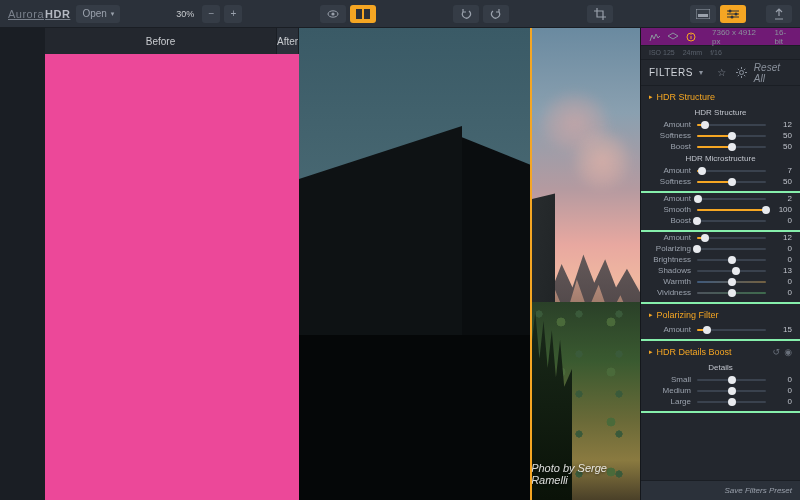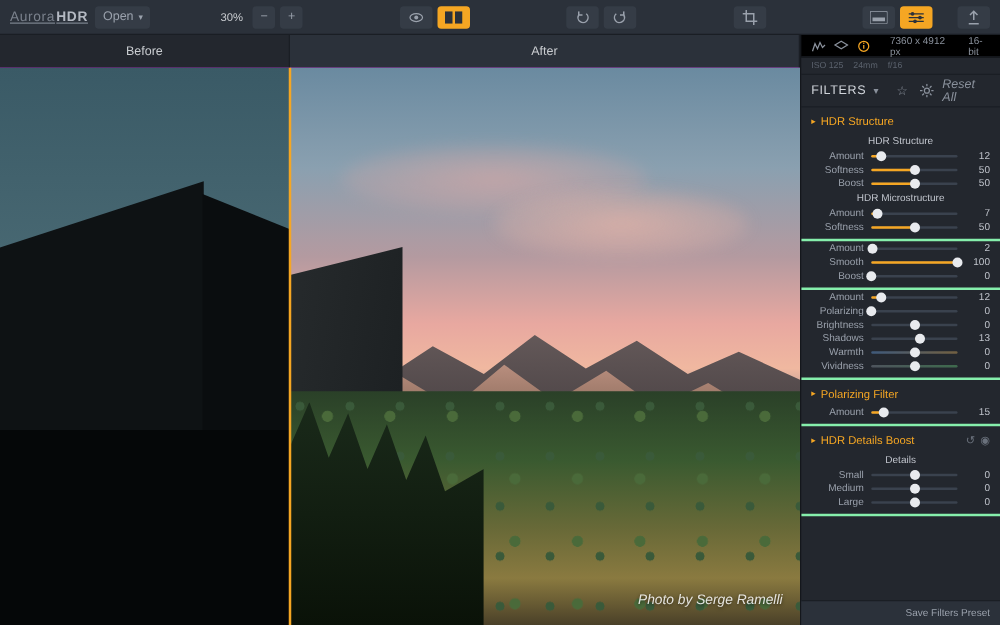--- a/index.html
+++ b/index.html
@@ -11,21 +11,21 @@
   .brand { font-weight: 300; letter-spacing: .5px; color: #7a818c; font-size: 11px; display:flex; align-items:baseline; gap:1px;text-decoration:underline;}
   .brand b { color:#b4b9c2; font-weight:600; }
   .tbtn { height: 18px; min-width: 26px; border-radius: 3px; background: #353c46; display:flex; align-items:center; justify-content:center; color:#9aa1ac; cursor:pointer; padding:0 6px; }
   .tbtn.active { background:#f5a623; color:#2b313a; }
   .tgroup { display:flex; gap:4px; align-items:center; }
   .spacer { flex:1; }
   .zoom-val { font-size:9px; color:#c9ccd0; padding:0 4px; }
 
   
   .main { flex:1; display:flex; min-height:0; }
-  .canvas-wrap { flex:1; display:flex; flex-direction:column; background:#a21caf; min-width:0; }
+  .canvas-wrap { flex:1; display:flex; flex-direction:row; background:#ec4899; min-width:0;margin-left:45px; }
   .compare-tabs { height:26px; display:flex; }
   .compare-tabs .tab { flex:1; display:flex; align-items:center; justify-content:center; font-size:10px; color:#c9ccd0; border-right:1px solid #1a1e24; background:#23272e; }
   .compare-tabs .tab.before { flex:0 0 232px; }
   .compare-tabs .tab.after { background:#2b313a; }
   .canvas { flex:1; position:relative; overflow:hidden; display:flex; }
   .canvas .side { position:relative; overflow:hidden; }
   .canvas .before-side { flex:0 0 232px; }
   .canvas .after-side { flex:1; }
   .divider { position:absolute; left:231px; top:0; bottom:0; width:2px; background:#f5a623; z-index:5; cursor:ew-resize; }
   .photo-credit { position:absolute; right:14px; bottom:14px; font-size:11px; color:rgba(255,255,255,.85); text-shadow:0 1px 3px rgba(0,0,0,.6); z-index:4; font-style:italic;}
@@ -47,21 +47,21 @@
   .after-side .mtn-left { position:absolute; left:-12%; top:36%; width:34%; height:70%; background:linear-gradient(100deg,#2a2e30,#1a1e20); transform:skewY(-14deg); }
   .after-side .forest { position:absolute; left:0; right:0; bottom:0; height:42%; background:
       radial-gradient(circle at 20% 30%,#3a5a3a 0 8%,transparent 9%),
       radial-gradient(circle at 60% 40%,#4a6a3a 0 10%,transparent 11%),
       linear-gradient(#2a4028 0%,#3a5a30 30%,#6a6a38 60%,#8a7a40 80%,#4a4028 100%);
       background-size: 40px 40px, 50px 50px, 100% 100%; }
   .after-side .trees-dark { position:absolute; left:0; bottom:0; width:38%; height:40%; background:linear-gradient(#1a2a1a,#0a1208); clip-path:polygon(0 20%,10% 0,20% 25%,30% 5%,40% 30%,50% 10%,60% 35%,70% 15%,80% 40%,100% 30%,100% 100%,0 100%); }
 
   
   .panel { flex:0 0 160px; background:#23272e; display:flex; flex-direction:column; border-left:1px solid #14171c; }
-  .meta-strip { height:18px; background:#000000; display:flex; align-items:center; gap:15px; padding:0 8px; font-size:8px; color:#8a919c; border-bottom:1px solid #1a1e24;}
+  .meta-strip { height:18px; background:#701a75; display:flex; align-items:center; gap:15px; padding:0 8px; font-size:8px; color:#8a919c; border-bottom:1px solid #1a1e24;}
   .meta-icons { display:flex; gap:6px; }
   .meta-icons span { width:12px; height:12px; display:flex; align-items:center; justify-content:center; border-radius:2px;}
   .meta-icons .on { color:#f5a623; }
   .meta-strip .dim { margin-left:auto; }
   .exif-strip { height:14px; padding:0 8px; font-size:7px; color:#5a616c; display:flex; gap:8px; align-items:center; border-bottom:1px solid #1a1e24;}
 
   .panel-head { height:26px; display:flex; align-items:center; padding:0 8px; gap:6px; border-bottom:1px solid #1a1e24; }
   .panel-head .title { font-size:10px; letter-spacing:.5px; color:#d0d4da; }
   .panel-head .chev { font-size:8px; color:#8a919c; }
   .panel-head .sp { flex:1; }
@@ -79,21 +79,21 @@
   .row { display:flex; align-items:center; padding:1px 8px; gap:6px; }
   .row .lbl { flex:0 0 42px; text-align:right; font-size:8px; color:#9aa1ac; }
   .row .slider { flex:1; height:8px; position:relative; }
   .row .track { position:absolute; left:0; right:0; top:3px; height:2px; background:#3a424e; border-radius:1px; }
   .row .fill  { position:absolute; left:0; top:3px; height:2px; background:#f5a623; border-radius:1px; }
   .row .knob  { position:absolute; top:0; width:8px; height:8px; border-radius:50%; background:#e8eaee; transform:translateX(-50%); }
   .row .val { flex:0 0 20px; text-align:right; font-size:8px; color:#c0c4cc; }
   .warmth .fill { background:linear-gradient(90deg,#4a90e2,#f5a623); opacity:.3; left:0; right:0; }
   .vivid .fill  { background:linear-gradient(90deg,#888,#4ae24a); opacity:.25; left:0; right:0; }
 
-  .panel-foot { height:20px; display:flex; align-items:center; justify-content:flex-end; padding:0 8px; font-size:8px; color:#9aa1ac; border-top:1px solid #1a1e24; background:#2b313a;}
+  .panel-foot { height:20px; display:flex; align-items:center; justify-content:flex-end; padding:0 8px; font-size:8px; color:#9aa1ac; border-top:1px solid #1a1e24; background:#2b313a;font-style:italic;}
 
   svg { display:block; }
 </style>
 </head>
 <body>
 
 <div class="app">
 
   <div class="toolbar">
     <div class="brand">

